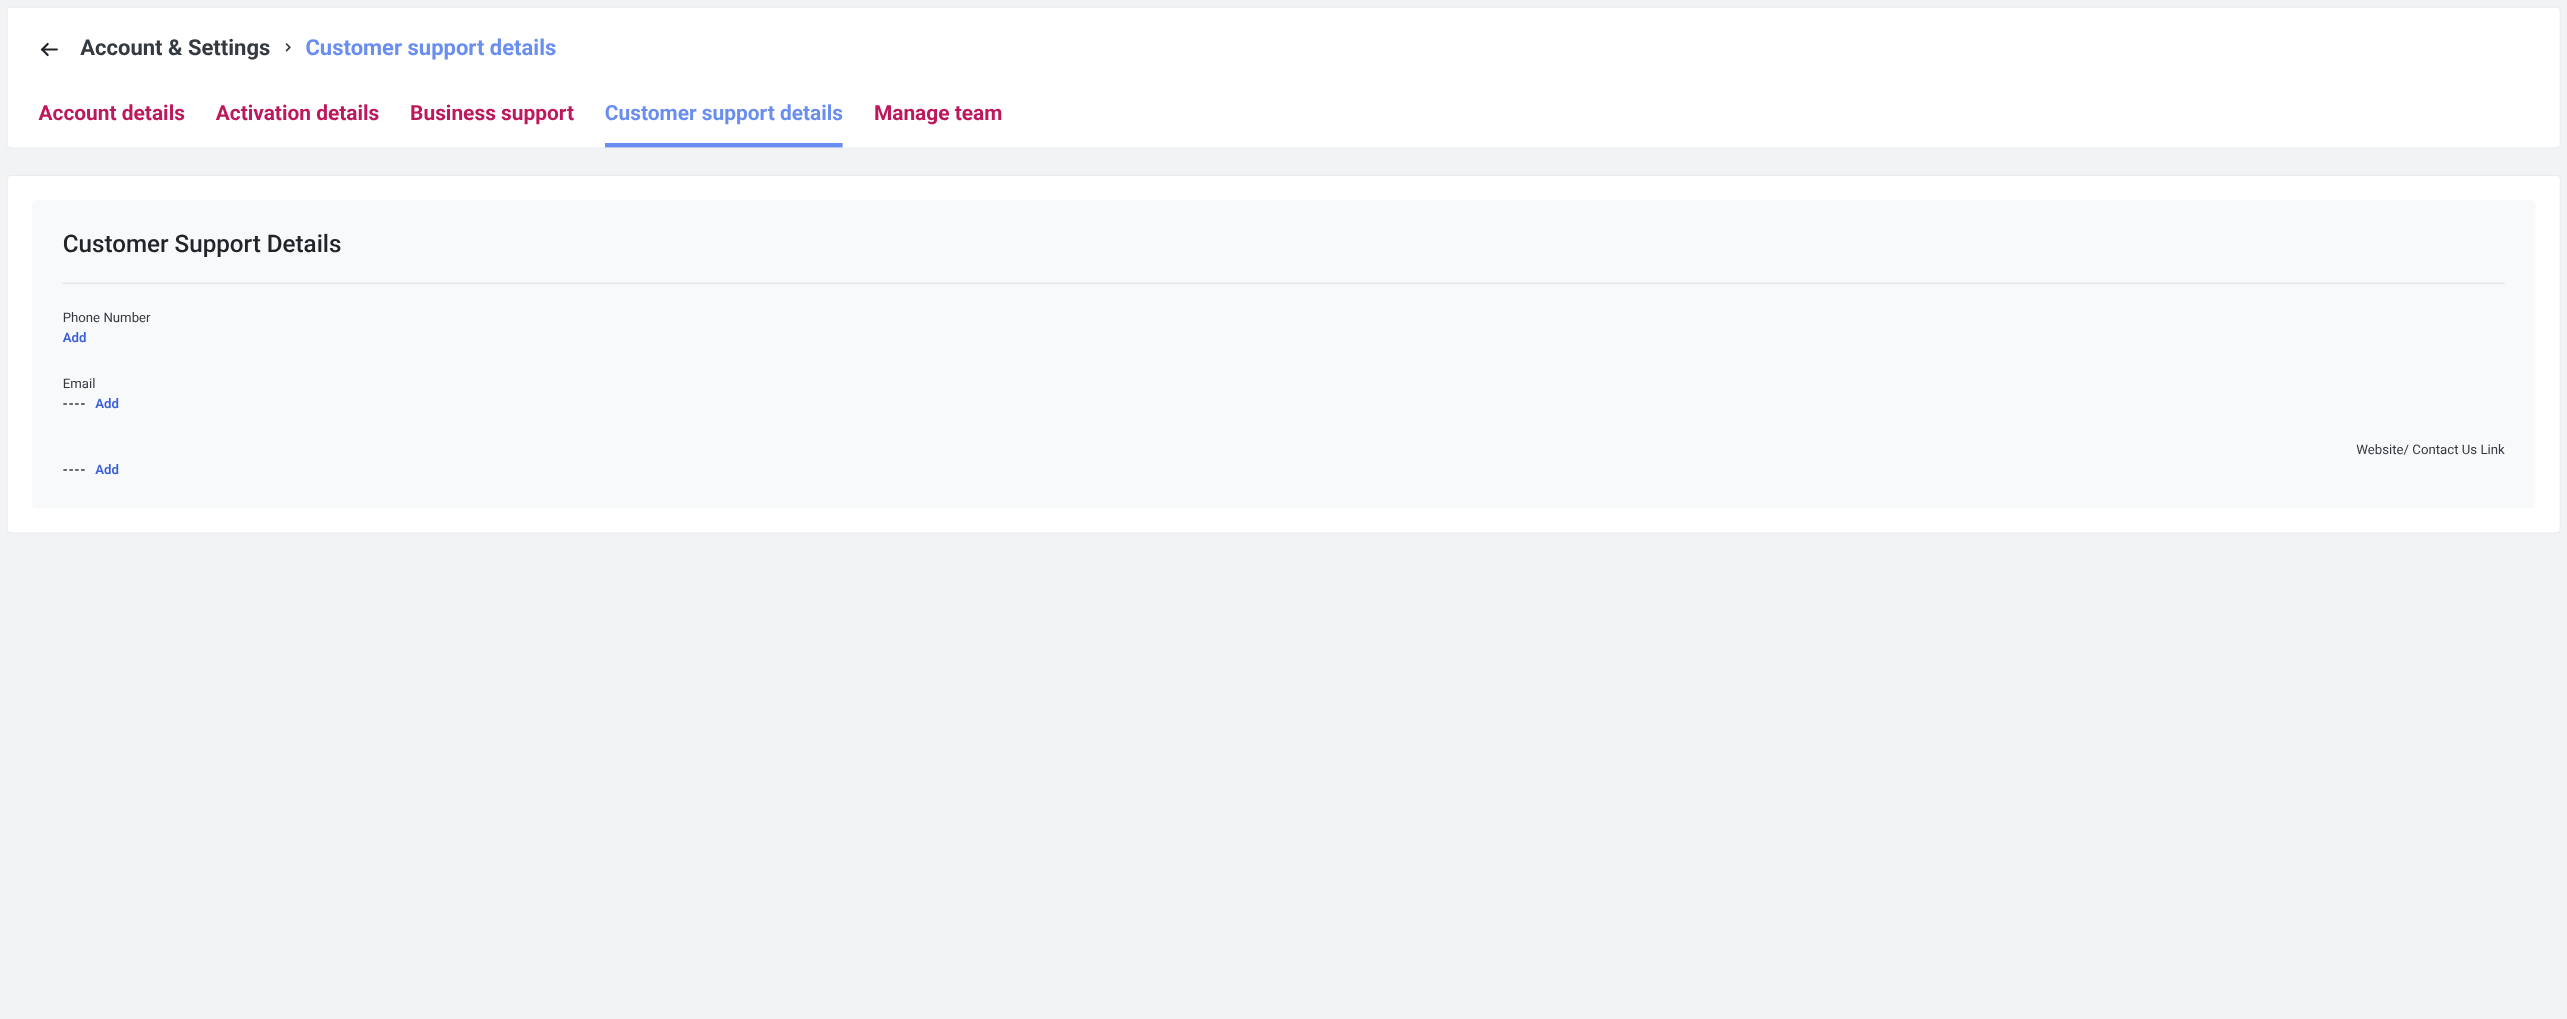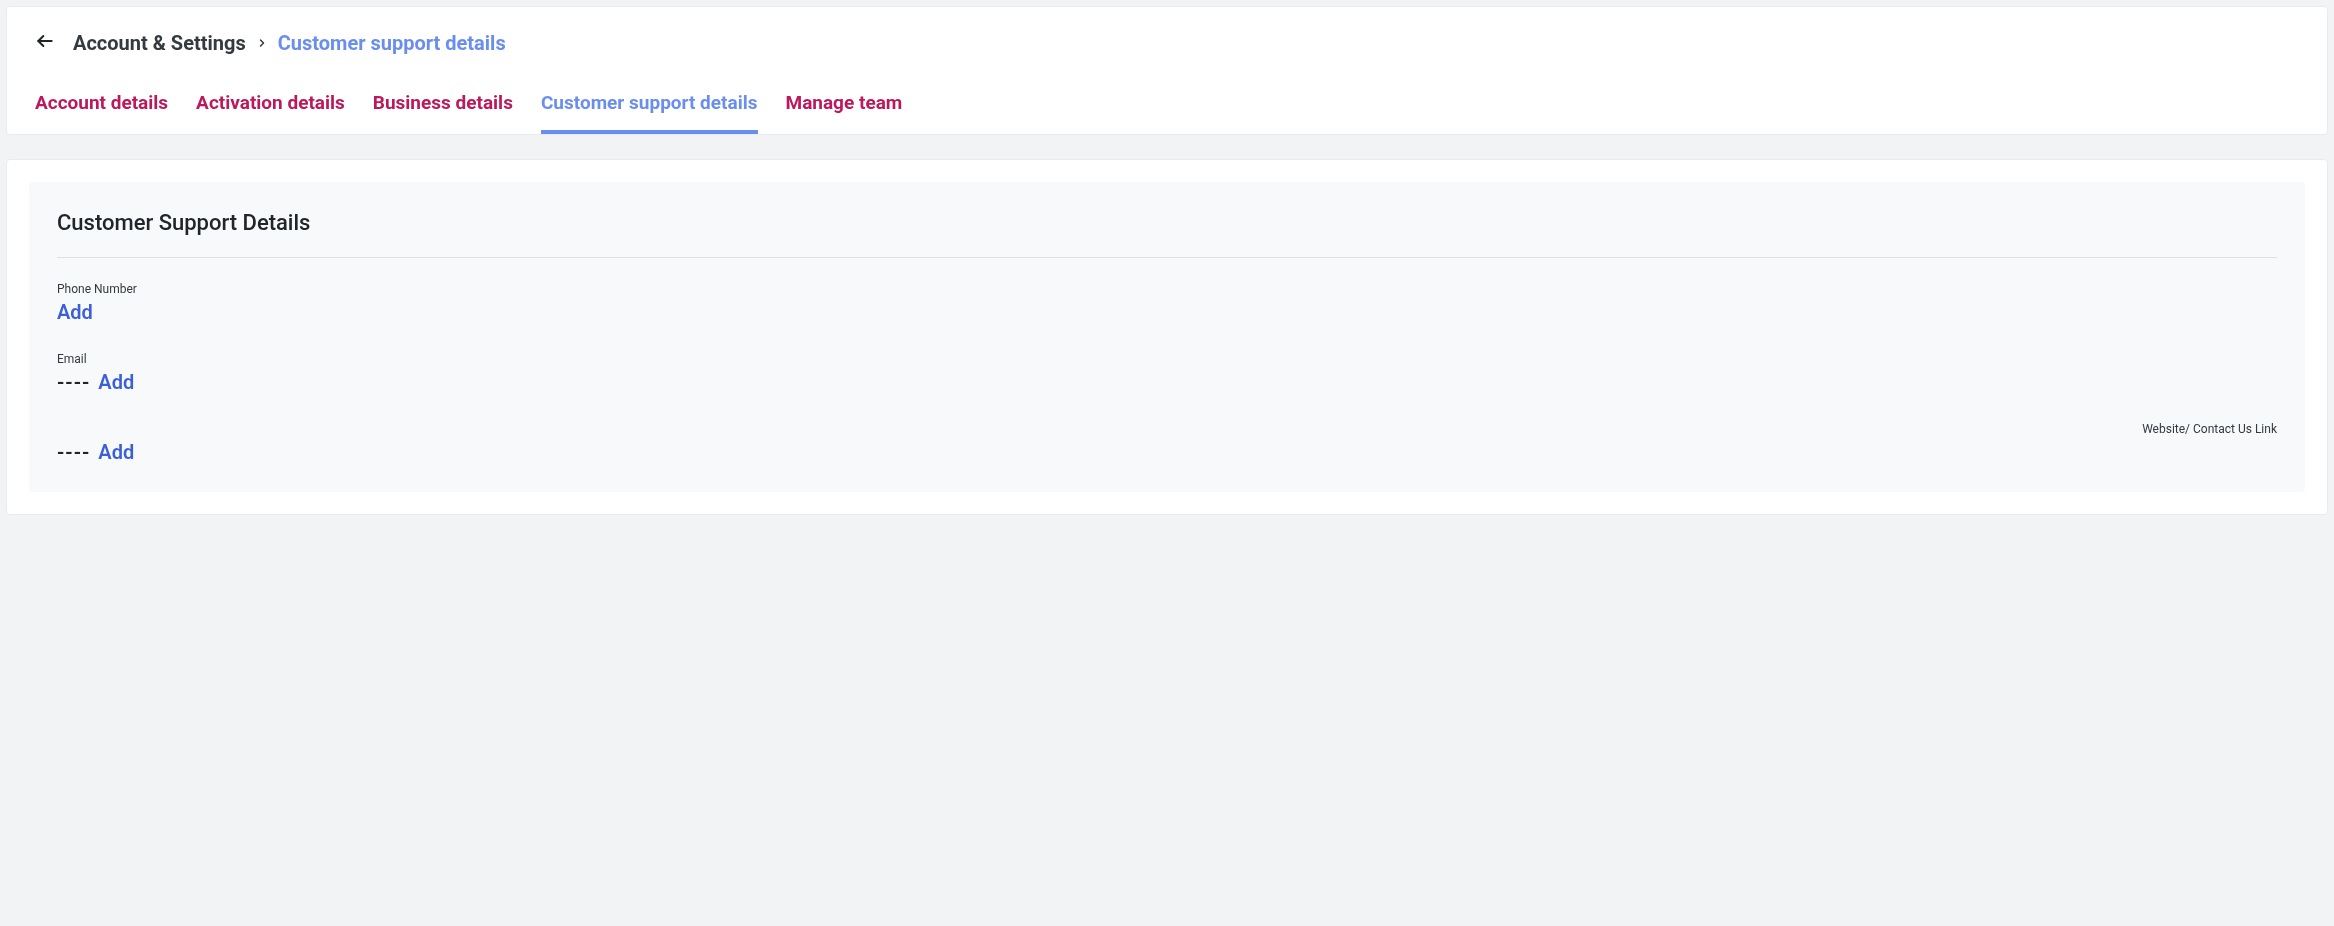--- a/index.html
+++ b/index.html
@@ -18,21 +18,21 @@
     }
     .header-card {
       background: #ffffff;
       border-radius: 4px;
       border: 1px solid #e9ecef;
       padding-top: 24px;
       margin-bottom: 24px;
     }
     .breadcrumb-row {
       display: flex;
-      align-items: flex-start;
+      align-items: flex-end;
       gap: 18px;
       padding: 0 28px 28px 28px;
     }
     .back-arrow {
       font-size: 22px;
       color: #212529;
       cursor: pointer;
       display: flex;
       align-items: center;
     }
@@ -100,21 +100,21 @@
     }
     .field-label {
       font-size: 12px;
       color: #343a40;
       margin-bottom: 4px;
     }
     .field-value-line {
       display: flex;
       align-items: center;
       gap: 8px;
-      font-size: 20px;
+      font-size: 12px;
     }
     .field-placeholder {
       color: #212529;
       font-weight: 600;
       letter-spacing: 1px;
     }
     .add-link {
       color: #3a5fd9;
       font-weight: 600;
       cursor: pointer;
@@ -140,21 +140,21 @@
               <polyline points="9 18 15 12 9 6"></polyline>
             </svg>
         </span>
         <span class="breadcrumb-current">Customer support details</span>
       </div>
     </div>
 
     <div class="tabs-row">
       <div class="tab">Account details</div>
       <div class="tab">Activation details</div>
-      <div class="tab">Business details</div>
+      <div class="tab">Business support</div>
       <div class="tab active">Customer support details</div>
       <div class="tab">Manage team</div>
     </div>
   </div>
 
   <div class="content-card">
     <div class="details-panel">
       <div class="panel-title">Customer Support Details</div>
 
       <div class="field">

